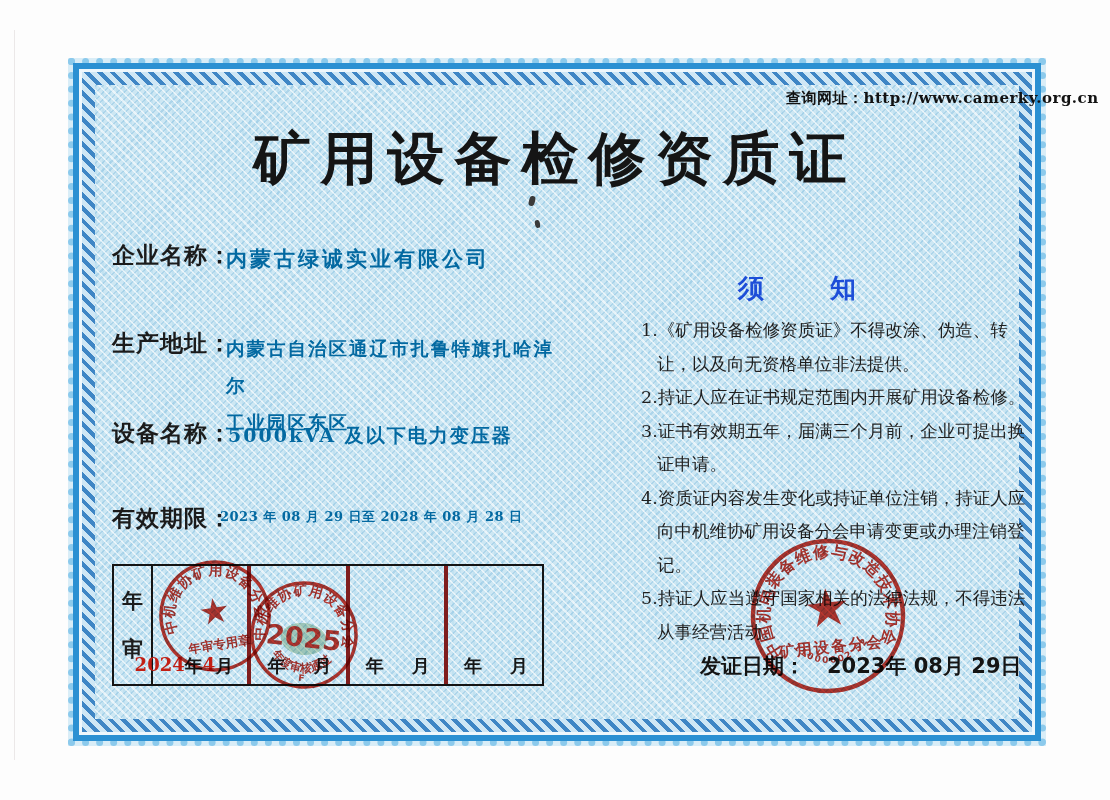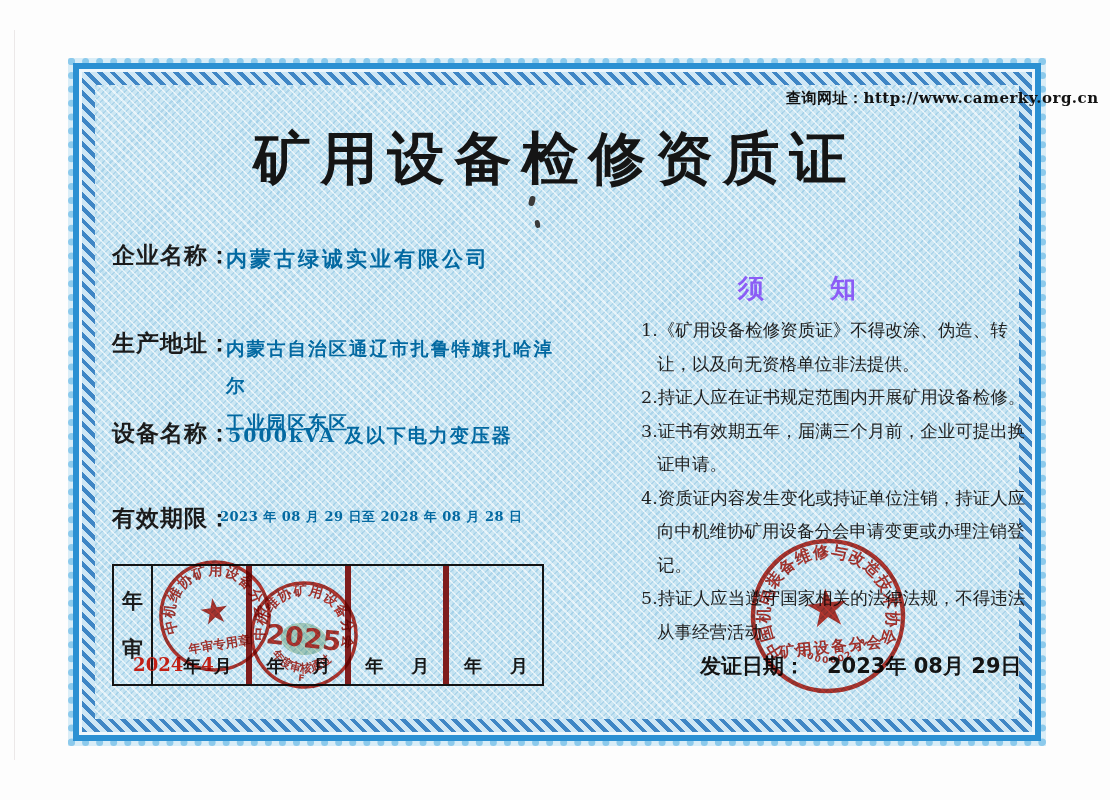--- a/index.html
+++ b/index.html
@@ -33,33 +33,33 @@
   .f-value{font-family:"DejaVu Serif",serif;font-weight:bold;color:#0369a1;}
   .lbl-company{left:112px;top:240px;}
   .val-company{left:226px;top:245px;font-size:21px;letter-spacing:3px;}
   .lbl-address{left:112px;top:328px;}
   .val-address{left:226px;top:330px;width:345px;font-size:18.5px;line-height:37px;letter-spacing:2px;}
   .lbl-equipment{left:112px;top:418px;}
   .val-equipment{left:228px;top:423px;font-size:19px;letter-spacing:2px;}
   .lbl-validity{left:112px;top:503px;}
   .val-validity{left:220px;top:508px;font-size:13px;letter-spacing:.5px;}
   .notice-heading{left:612px;top:271px;width:390px;text-align:center;
-    font:bold 26px "DejaVu Serif",serif;letter-spacing:20px;color:#8b5cf6;}
+    font:bold 26px "DejaVu Serif",serif;letter-spacing:20px;color:#1d4ed8;}
   .notice-list{left:616px;top:314px;width:426px;margin:0;padding:0;list-style:none;
     font-family:"DejaVu Serif",serif;font-size:17.5px;line-height:33.5px;color:#1f1f1f;}
   .notice-list li{padding-left:16px;text-indent:-16px;margin-left:25px;}
   .issuer-name{left:563px;top:610px;font-size:23px;font-weight:bold;letter-spacing:1.5px;color:#141414;}
   .issue-date{left:700px;top:652px;font-size:21px;font-weight:bold;color:#141414;display:flex;gap:22px;}
   
   .ar-table{left:112px;top:564px;width:432px;height:122px;border:2.5px solid #141414;
     display:flex;box-sizing:border-box;}
   .ar-rowlabel{width:37px;border-right:2px solid #141414;display:flex;flex-direction:column;
     justify-content:space-evenly;align-items:center;
     font:bold 21px "DejaVu Serif",serif;}
-  .ar-cell{flex:1;position:relative;border-right:6px solid #7f1d1d;}
+  .ar-cell{flex:1;position:relative;border-right:4px solid #7f1d1d;}
   .ar-cell:last-child{border-right:none;}
   .ar-date{position:absolute;bottom:6px;left:0;right:0;display:flex;justify-content:flex-end;
     padding-right:14px;font:bold 18px "DejaVu Serif",serif;color:#161616;}
   .ar-date .num{color:#c21f14;}
   .ar-date .gap{display:inline-block;width:28px;}
   .ar-date .gap-sm{display:inline-block;width:8px;}
   
   .stamp{position:absolute;mix-blend-mode:multiply;opacity:.92;}
   .stamp text{font-family:"DejaVu Sans",sans-serif;font-weight:bold;fill:#c3271e;}
   .stamp .ring{stroke:#c3271e;fill:none;}

